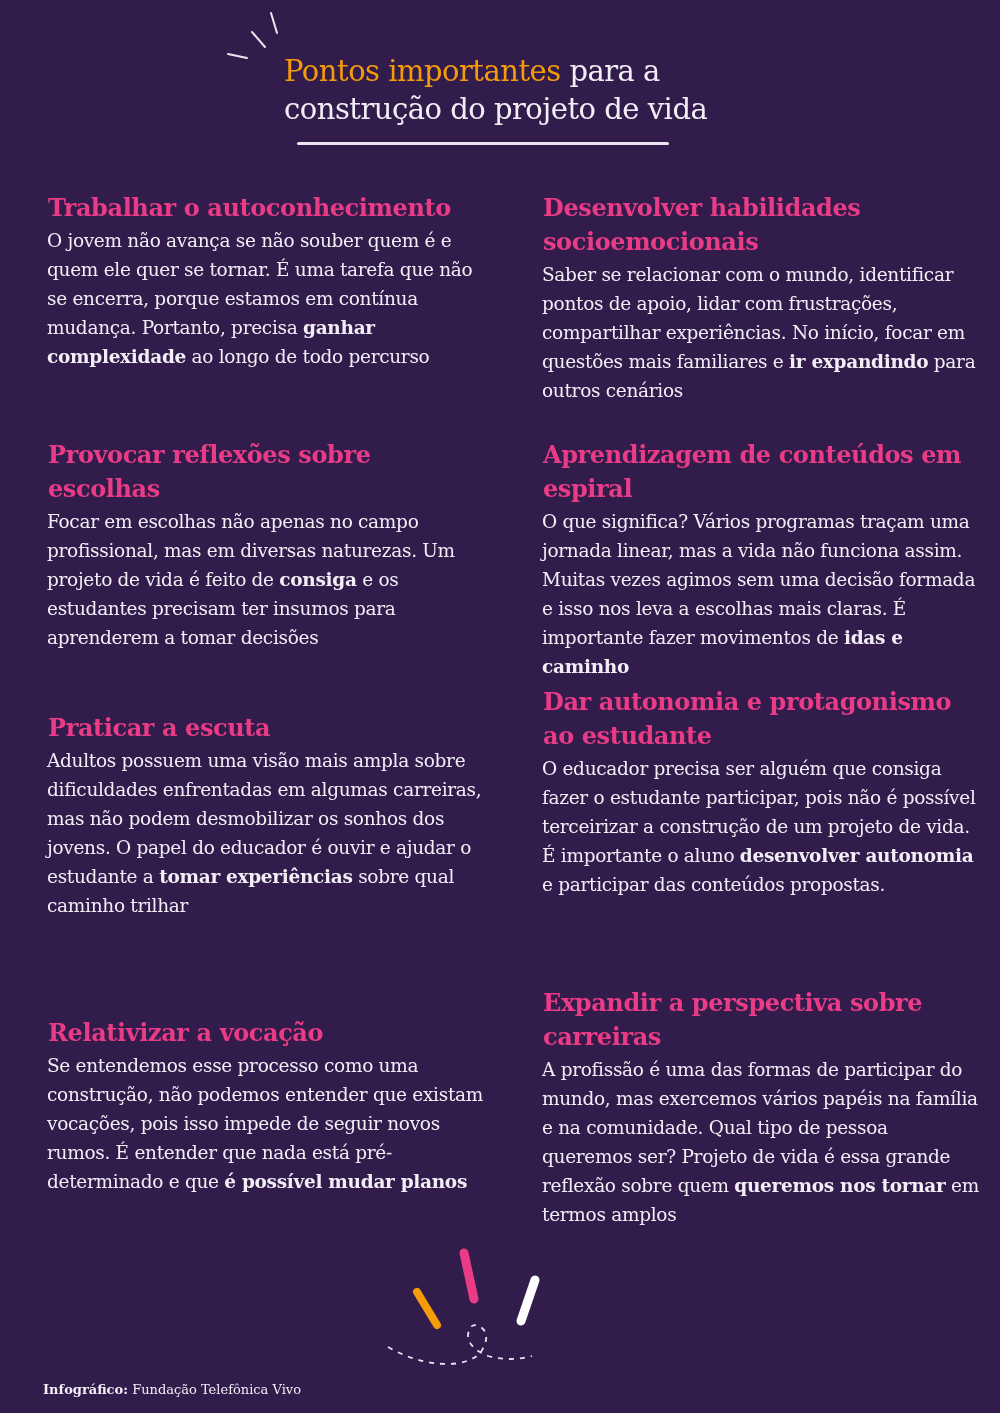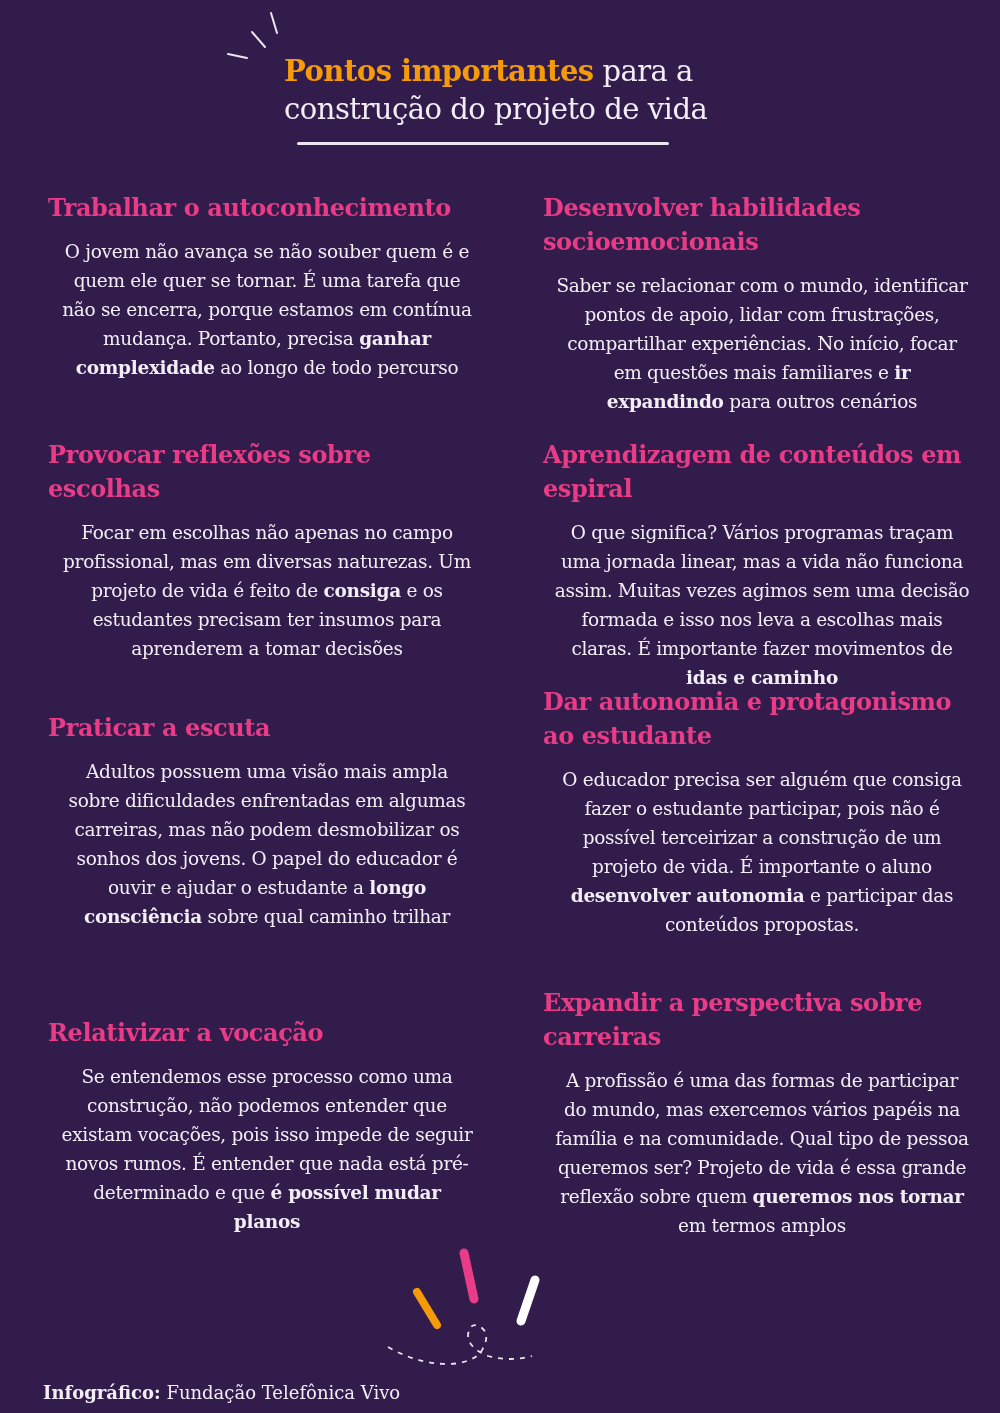--- a/index.html
+++ b/index.html
@@ -2,35 +2,35 @@
 <html><head>
 <meta charset="utf-8">
 <style>
   html, body { margin:0; padding:0; }
   body {
     width:1000px; height:1413px; background:#321c4c; position:relative; overflow:hidden;
     font-family:"DejaVu Serif", serif; color:#f3eef6;
   }
   .title-wrap { position:absolute; left:284px; top:52px; width:460px; }
   .title { font-size:29px; line-height:38px; margin:0; font-weight:normal; letter-spacing:-0.5px; }
-  .title .hl { color:#f59b0a; font-weight:bold; }
+  .title .hl { color:#f59b0a; font-weight:normal; }
   .underline { position:absolute; left:297px; top:142px; width:372px; height:3px; background:#ece6ef; border-radius:2px; }
   .sparks { position:absolute; left:225px; top:10px; width:60px; height:55px; }
   .col { position:absolute; top:190px; width:440px; }
   .col-left { left:47px; }
   .col-right { left:542px; }
   .section { position:absolute; left:0; width:440px; }
   .section h2 {
     margin:1px; color:#ea3b86; font-size:24px; line-height:34px; font-weight:bold; letter-spacing:-0.4px;
   }
   .section p {
-    margin:12px; font-size:18.5px; line-height:29px; color:#f3eef6; letter-spacing:-0.3px;text-align:center;
+    margin:0; font-size:18.5px; line-height:29px; color:#f3eef6; letter-spacing:-0.3px;
   }
   .section p b { font-weight:bold; }
-  .footer { position:absolute; left:43px; top:1382px; font-size:18px; color:#f3eef6; }
+  .footer { position:absolute; left:43px; top:1382px; font-size:13px; color:#f3eef6; }
   .footer b { font-weight:bold; }
   .deco { position:absolute; left:380px; top:1240px; width:200px; height:140px; }
 </style>
 </head>
 <body>
 
 <svg class="sparks" viewBox="0 0 60 55">
   <line x1="46" y1="3" x2="52" y2="23" stroke="#ece6ef" stroke-width="2" stroke-linecap="round"></line>
   <line x1="27" y1="22" x2="40" y2="37" stroke="#ece6ef" stroke-width="2" stroke-linecap="round"></line>
   <line x1="3" y1="44" x2="22" y2="48" stroke="#ece6ef" stroke-width="2" stroke-linecap="round"></line>
@@ -48,21 +48,21 @@
   <div class="section" style="top:0">
     <h2>Trabalhar o autoconhecimento</h2>
     <p><span>O jovem não avança se não souber quem é e quem ele quer se tornar. É uma tarefa que não se encerra, porque estamos em contínua mudança. Portanto, precisa </span><b>ganhar complexidade</b><span> ao longo de todo percurso</span></p>
   </div>
   <div class="section" style="top:247px">
     <h2>Provocar reflexões sobre escolhas</h2>
     <p><span>Focar em escolhas não apenas no campo profissional, mas em diversas naturezas. Um projeto de vida é feito de </span><b>consiga</b><span> e os estudantes precisam ter insumos para aprenderem a tomar decisões</span></p>
   </div>
   <div class="section" style="top:520px">
     <h2>Praticar a escuta</h2>
-    <p><span>Adultos possuem uma visão mais ampla sobre dificuldades enfrentadas em algumas carreiras, mas não podem desmobilizar os sonhos dos jovens. O papel do educador é ouvir e ajudar o estudante a </span><b>longo consciência</b><span> sobre qual caminho trilhar</span></p>
+    <p><span>Adultos possuem uma visão mais ampla sobre dificuldades enfrentadas em algumas carreiras, mas não podem desmobilizar os sonhos dos jovens. O papel do educador é ouvir e ajudar o estudante a </span><b>tomar experiências</b><span> sobre qual caminho trilhar</span></p>
   </div>
   <div class="section" style="top:825px">
     <h2>Relativizar a vocação</h2>
     <p><span>Se entendemos esse processo como uma construção, não podemos entender que existam vocações, pois isso impede de seguir novos rumos. É entender que nada está pré-determinado e que </span><b>é possível mudar planos</b><span></span></p>
   </div>
 </div>
 
 <div class="col col-right">
   <div class="section" style="top:0">
     <h2>Desenvolver habilidades socioemocionais</h2>

